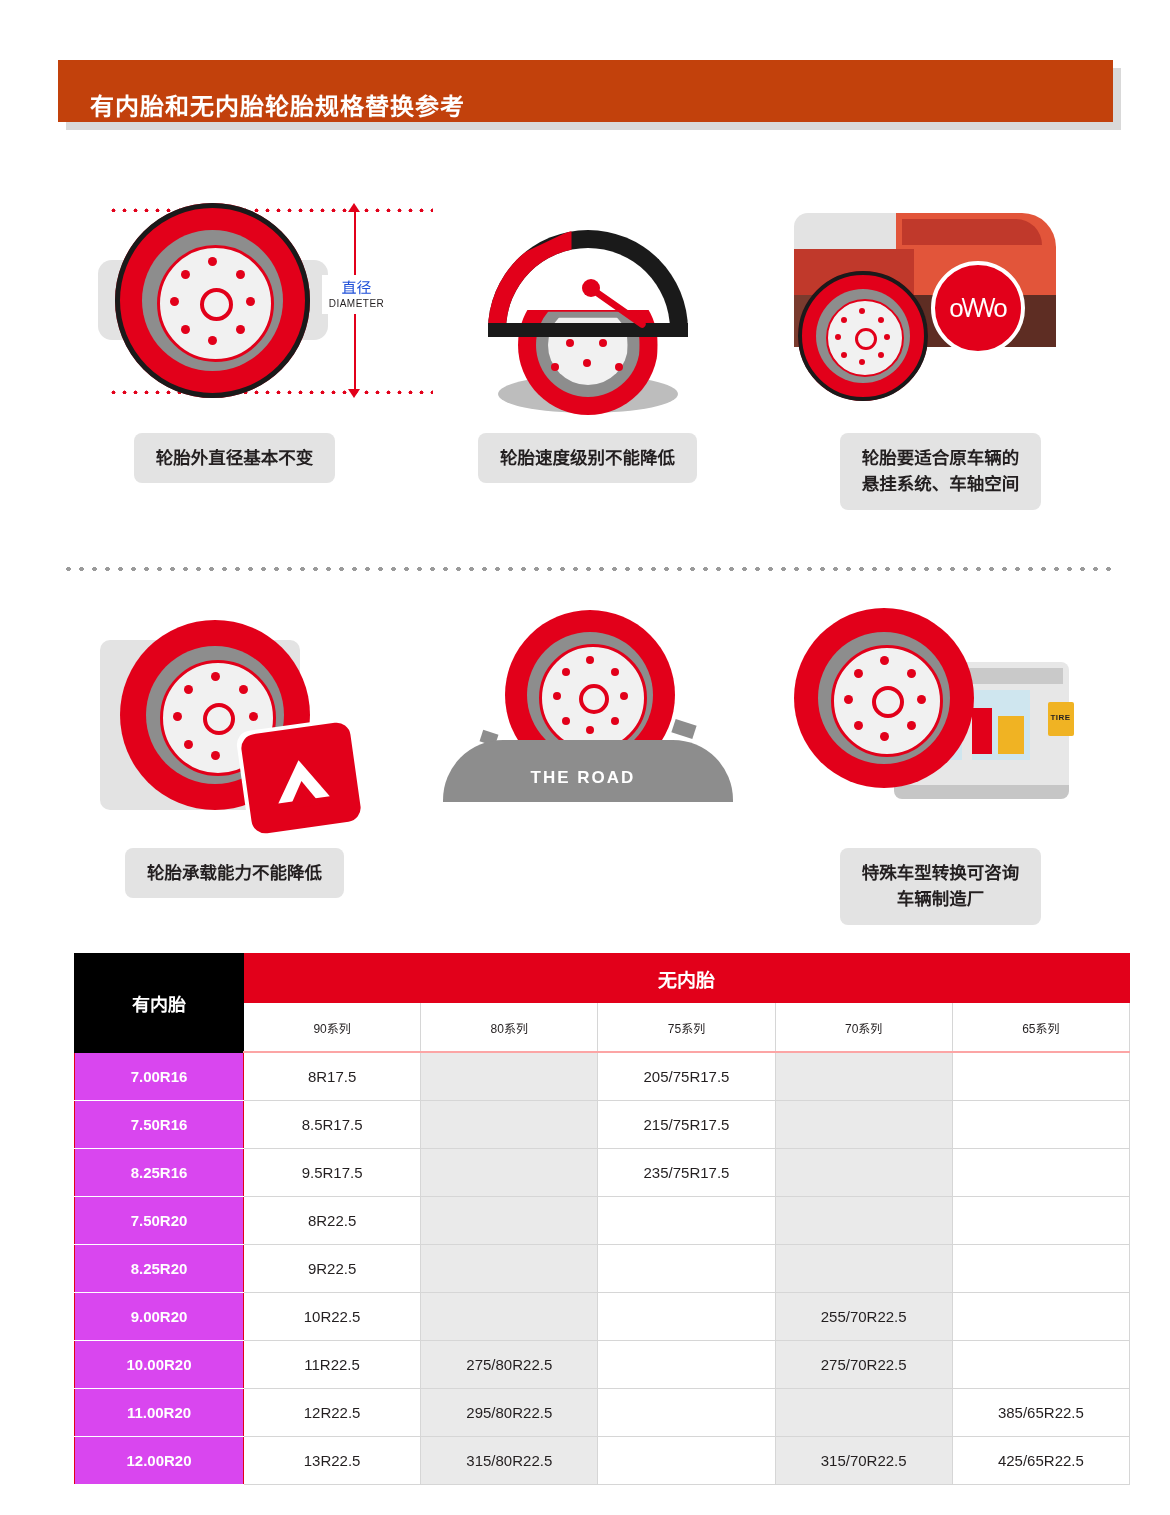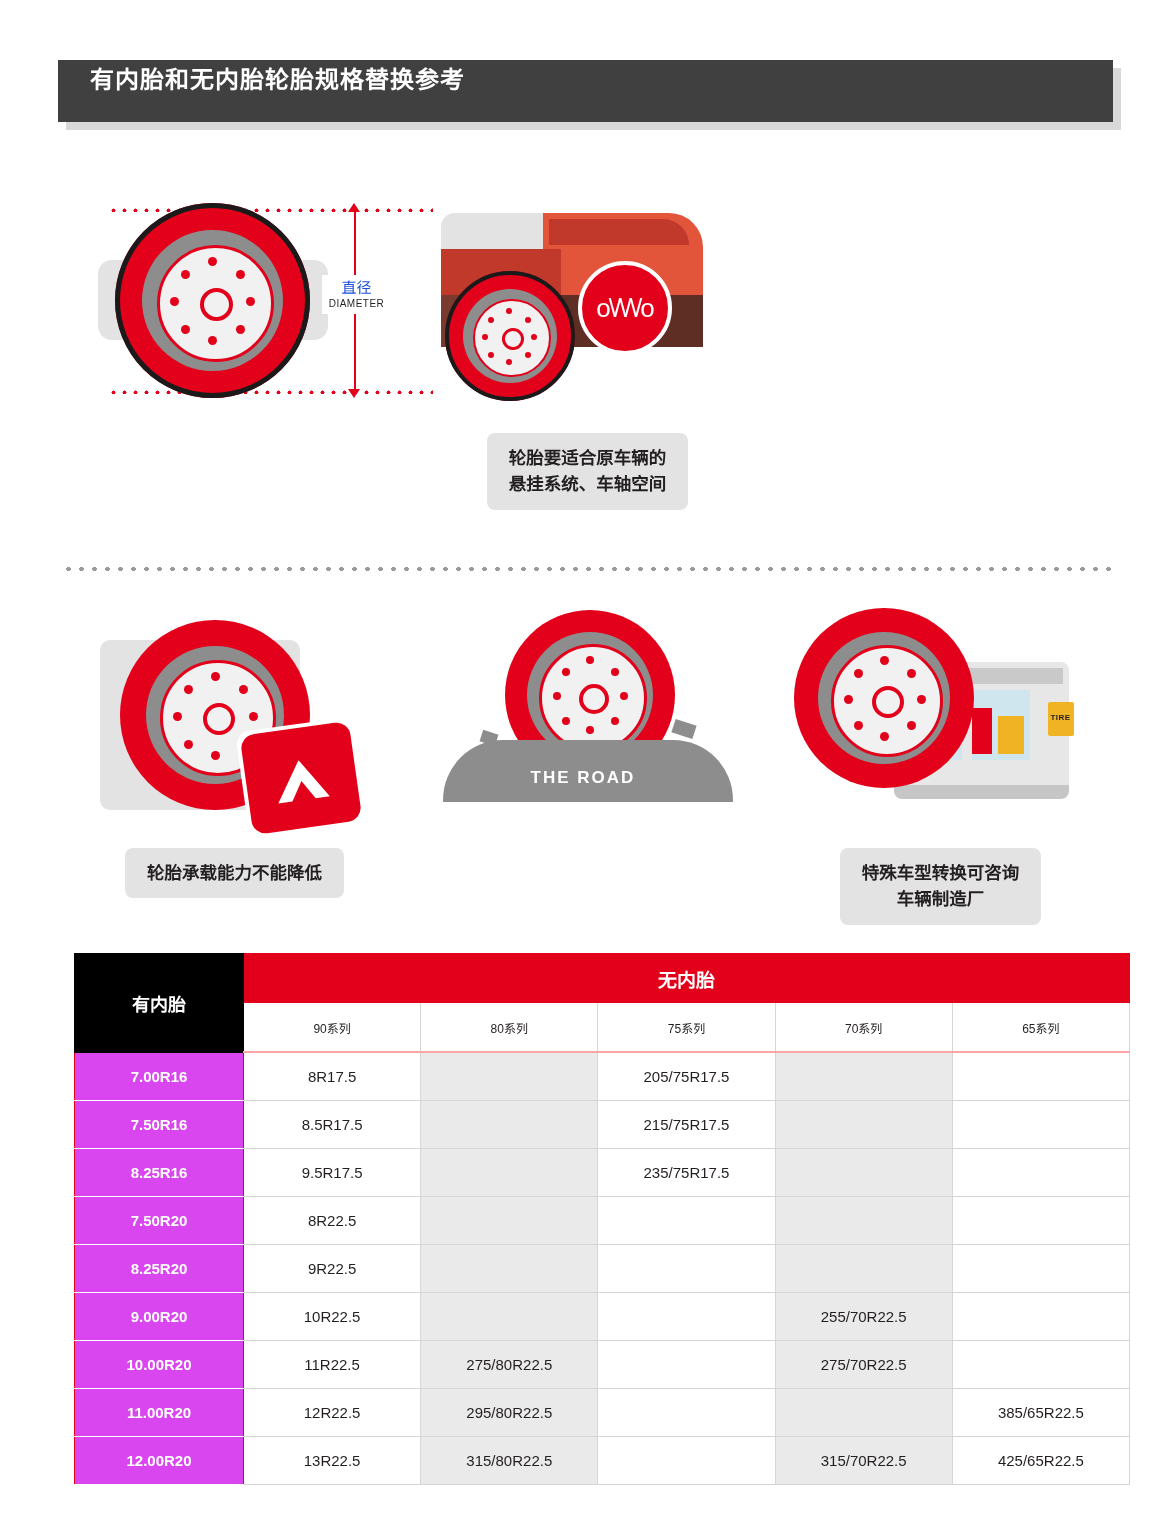--- a/index.html
+++ b/index.html
@@ -16,23 +16,23 @@
     overflow: hidden;
   }
 
   
   .header-band {
     position: absolute;
     left: 58px;
     top: 60px;
     width: 1055px;
     height: 62px;
-    background: #404040;
+    background: #c2410c;
     display: flex;
-    align-items: flex-start;
+    align-items: flex-end;
   }
   .header-band .title {
     margin-left: 32px;
     color: #ffffff;
     font-size: 24px;
     font-weight: bold;
     letter-spacing: 1px;
   }
   .header-shadow {
     position: absolute;
@@ -379,22 +379,44 @@
       <div class="bolt" style="left:111px; top:95px; width:9px; height:9px;"></div>
 
       <div class="arrow-line" style="left:284px; top:35px; height:180px;"></div>
       <div class="arrow-head arrow-up" style="left:278px; top:28px;"></div>
       <div class="arrow-head arrow-down" style="left:278px; top:214px;"></div>
       <div class="diameter-label" style="left:252px; top:100px; width:70px; padding:4px 0;">
         <div class="cn">直径</div>
         <div class="en">DIAMETER</div>
       </div>
     </div>
+    <div class="caption">轮胎外直径基本不变</div>
   </div>
 
+  <div class="icon-cell">
+    <div class="art">
+      <div class="ground" style="left:75px; top:200px; width:180px; height:38px;"></div>
+
+      <div class="tire" style="left:95px; top:100px; width:140px; height:140px; clip-path: inset(25% 0 0 0);"></div>
+      <div class="tire-inner-dark" style="left:113px; top:118px; width:104px; height:104px; clip-path: inset(18% 0 0 0);"></div>
+      <div class="hub" style="left:125px; top:130px; width:80px; height:80px; clip-path: inset(16% 0 0 0); border:none;"></div>
+      <div class="bolt" style="left:143px; top:164px; width:8px; height:8px;"></div>
+      <div class="bolt" style="left:176px; top:164px; width:8px; height:8px;"></div>
+      <div class="bolt" style="left:160px; top:184px; width:8px; height:8px;"></div>
+      <div class="bolt" style="left:128px; top:188px; width:8px; height:8px;"></div>
+      <div class="bolt" style="left:192px; top:188px; width:8px; height:8px;"></div>
+
+      <div class="gauge-outer" style="left:65px; top:55px;"></div>
+      <div class="gauge-red" style="left:65px; top:55px;"></div>
+      <div style="position:absolute; left:65px; top:148px; width:200px; height:14px; background:#1a1a1a;"></div>
+      <div class="needle" style="left:168px; top:110px; width:66px; transform: rotate(35deg);"></div>
+      <div class="needle-hub" style="left:159px; top:104px;"></div>
+    </div>
+    <div class="caption">轮胎速度级别不能降低</div>
+  </div>
 
   <div class="icon-cell">
     <div class="art">
       <div class="truck-body" style="left:18px; top:38px; width:200px; height:36px; background:#e3e3e3; border-radius:14px 0 0 0;"></div>
       <div class="truck-body" style="left:120px; top:38px; width:160px; height:92px; background:#e2553a; border-radius:0 34px 0 0;"></div>
       <div class="truck-body" style="left:126px; top:44px; width:140px; height:26px; background:#c0392b; border-radius:0 26px 0 0;"></div>
       <div class="truck-body" style="left:18px; top:74px; width:120px; height:46px; background:#c0392b;"></div>
       <div class="truck-body" style="left:18px; top:120px; width:262px; height:52px; background:#7a3b2e;"></div>
       <div class="truck-body" style="left:120px; top:120px; width:160px; height:52px; background:#5e2d23;"></div>
 

